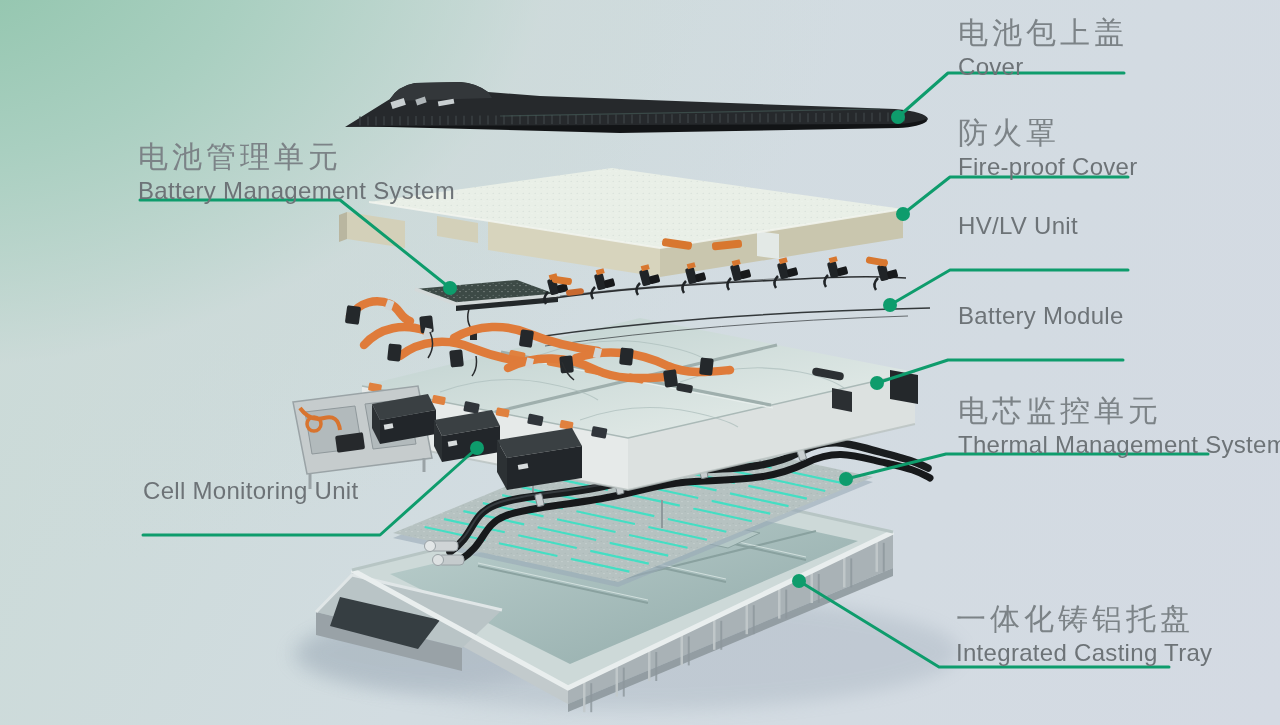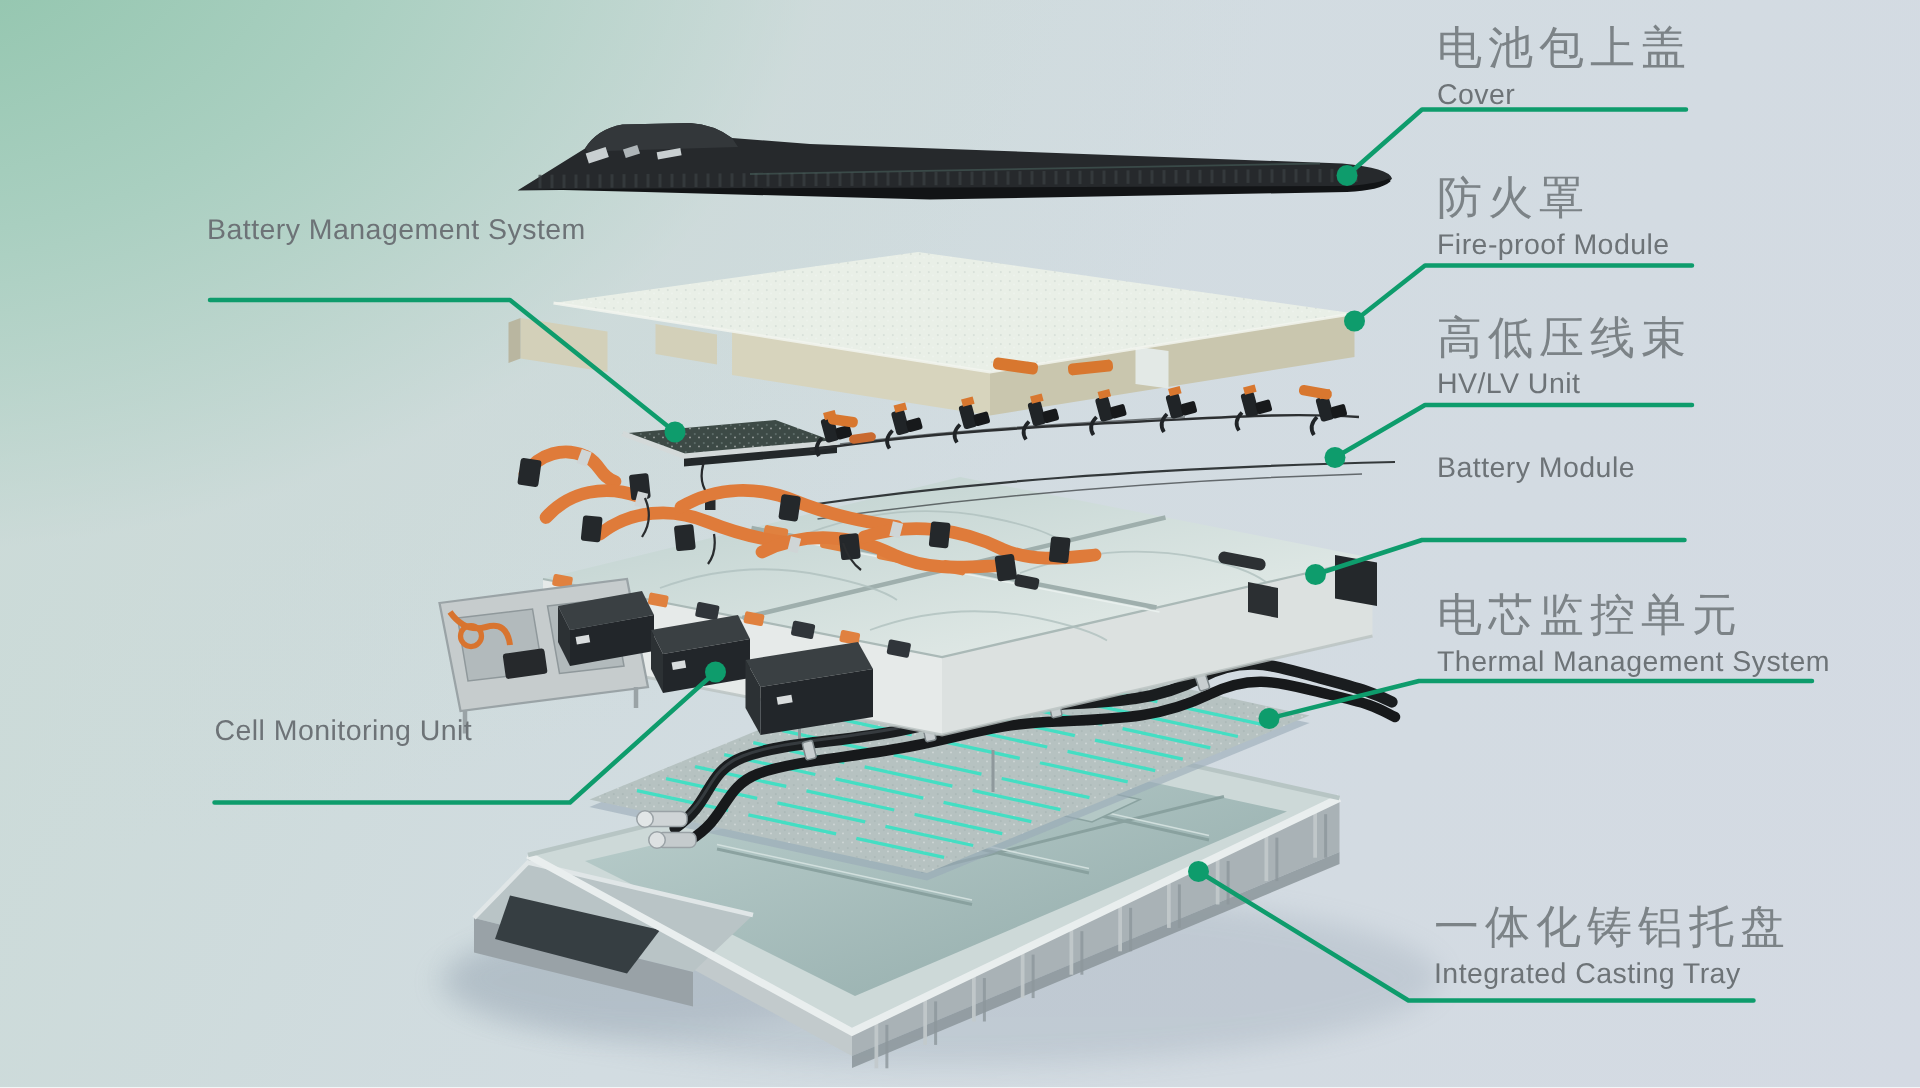--- a/index.html
+++ b/index.html
@@ -6,21 +6,21 @@
   .stage{
     position:relative;width:1280px;height:725px;overflow:hidden;
     font-family:"Liberation Sans",sans-serif;
     background:
       radial-gradient(1500px 1050px at -6% -10%, #8ac2a7 0%, #a9cfc0 22%, rgba(204,218,216,.55) 42%, rgba(212,220,226,0) 62%),
       linear-gradient(115deg, #c9dad5 0%, #d2dce1 45%, #d4dae3 100%);
   }
   .stage svg{position:absolute;left:0;top:0;}
   .lbl{position:absolute;white-space:nowrap;}
   .lbl .zh{font-size:30px;color:#7c8387;letter-spacing:4px;line-height:1.12;}
-  .lbl .en{font-size:19px;color:#6d7377;letter-spacing:.3px;margin-top:3px;}
+  .lbl .en{font-size:24px;color:#6d7377;letter-spacing:.3px;margin-top:3px;}
 </style>
 </head>
 <body>
 
 <div class="stage">
 
 <svg width="1280" height="725" viewBox="0 0 1280 725">
   <defs>
     <linearGradient id="modTop" x1="0" y1="0" x2="1" y2="1">
       <stop offset="0" stop-color="#bccfcd"></stop>
@@ -414,36 +414,36 @@
     <circle cx="477" cy="448" r="7"></circle>
   </g>
 </svg>
 
   <div class="lbl" style="left:958px;top:16px">
     <div class="zh">电池包上盖</div>
     <div class="en">Cover</div>
   </div>
   <div class="lbl" style="left:958px;top:116px">
     <div class="zh">防火罩</div>
-    <div class="en">Fire-proof Module</div>
+    <div class="en">Fire-proof Cover</div>
   </div>
   <div class="lbl" style="left:958px;top:209px">
-    <div class="zh">高低压线束</div>
     <div class="en">HV/LV Unit</div>
   </div>
   <div class="lbl" style="left:958px;top:299px">
     <div class="en">Battery Module</div>
   </div>
   <div class="lbl" style="left:958px;top:394px">
     <div class="zh">电芯监控单元</div>
     <div class="en">Thermal Management System</div>
   </div>
   <div class="lbl" style="left:956px;top:602px">
     <div class="zh">一体化铸铝托盘</div>
     <div class="en">Integrated Casting Tray</div>
   </div>
   <div class="lbl" style="left:138px;top:140px">
+    <div class="zh">电池管理单元</div>
     <div class="en">Battery Management System</div>
   </div>
   <div class="lbl" style="left:143px;top:474px">
     <div class="en">Cell Monitoring Unit</div>
   </div>
 </div>
 
 </body></html>

